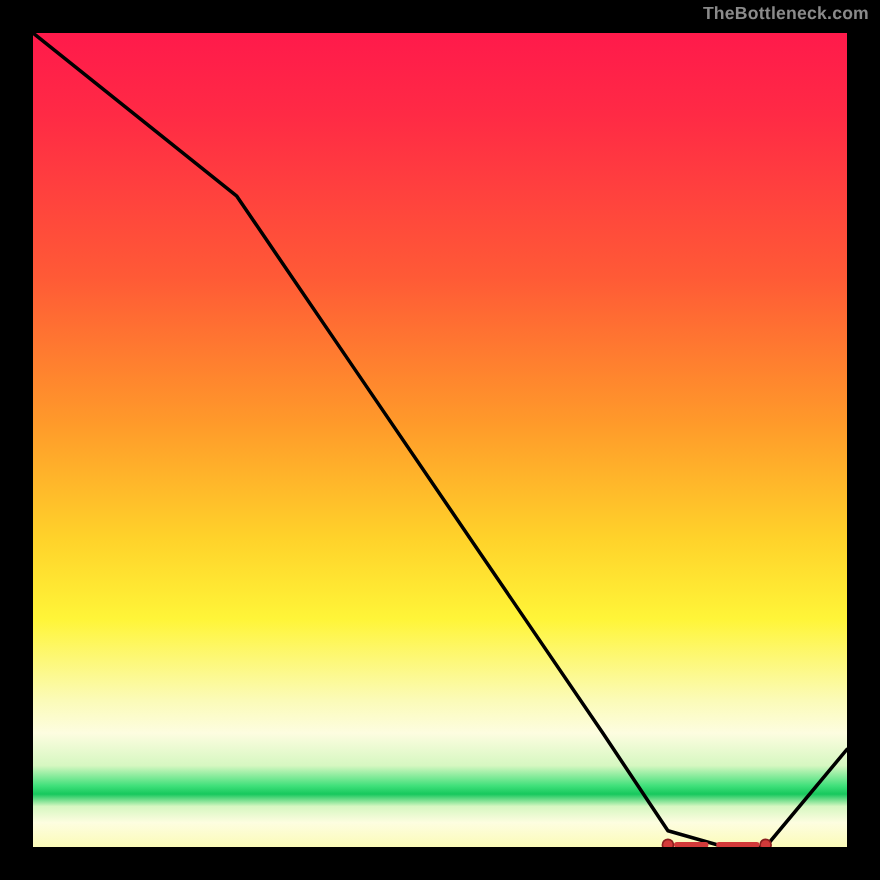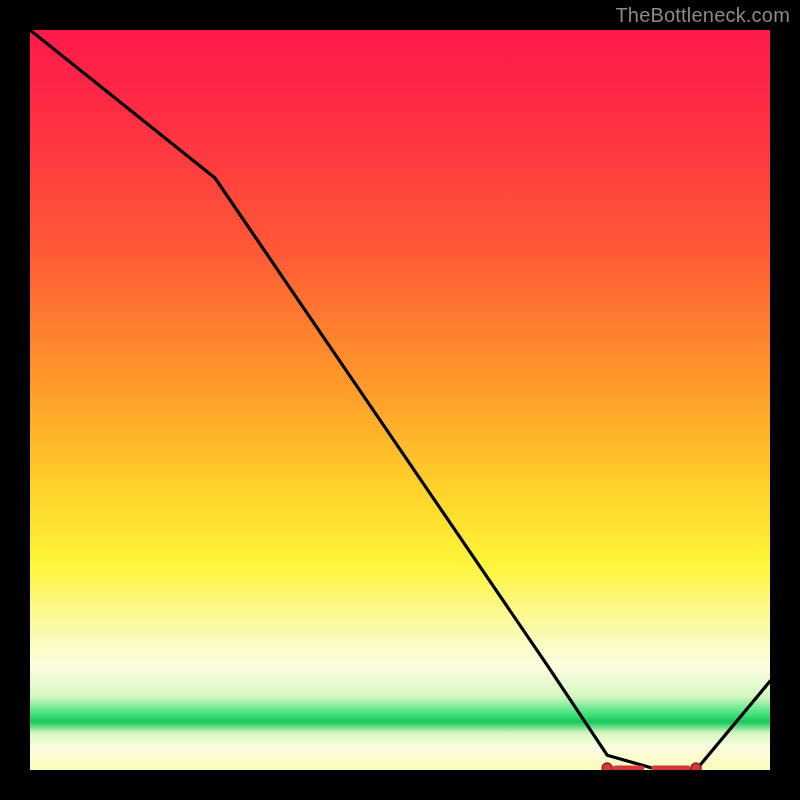--- a/index.html
+++ b/index.html
@@ -41,22 +41,22 @@
         #d6f7c1 95%,
         #fdfde0 97%,
         #fbfbb8 100%
       );
   }
   .attribution {
     position: absolute;
     top: 4px;
     right: 10px;
     color: #8a8a8a;
-    font-size: 20px;
-    font-weight: 400;
+    font-size: 16px;
+    font-weight: 700;
     letter-spacing: 0.2px;
     user-select: none;
   }
   svg.curve {
     position: absolute;
     inset: 0;
     width: 100%;
     height: 100%;
   }
   svg.curve path {

